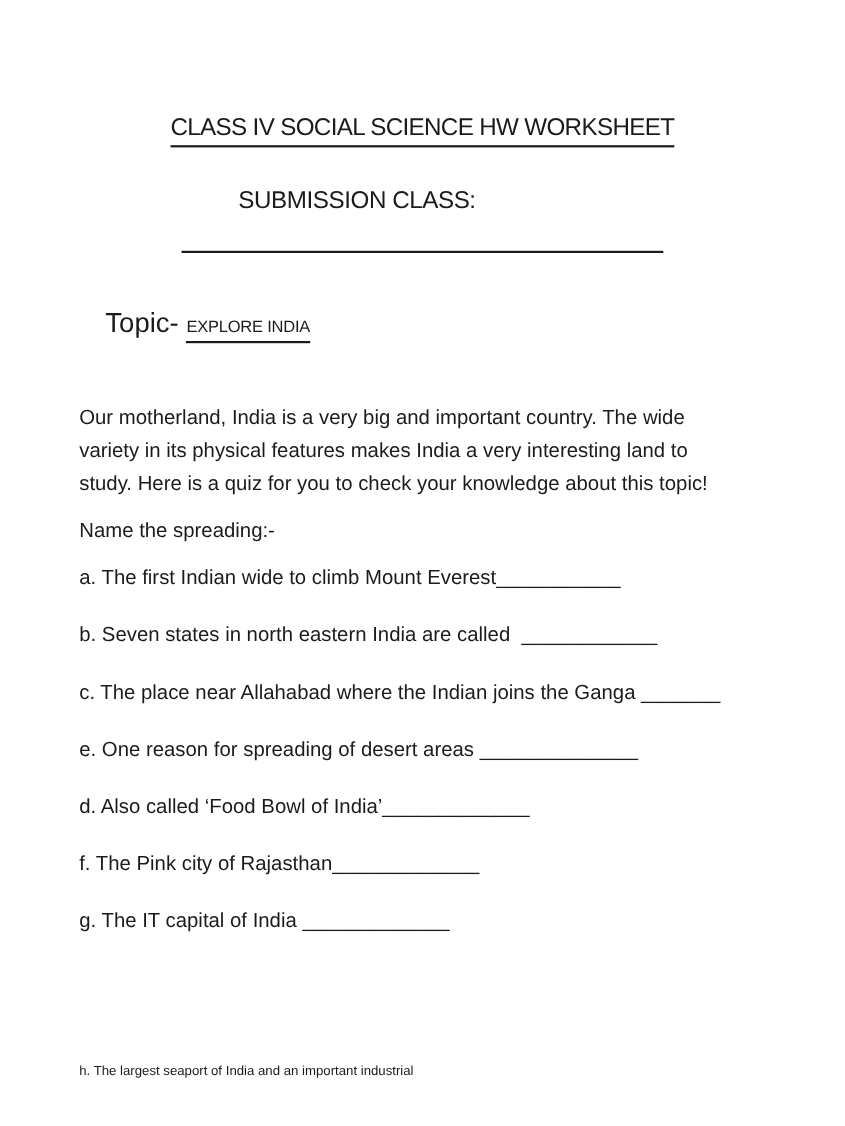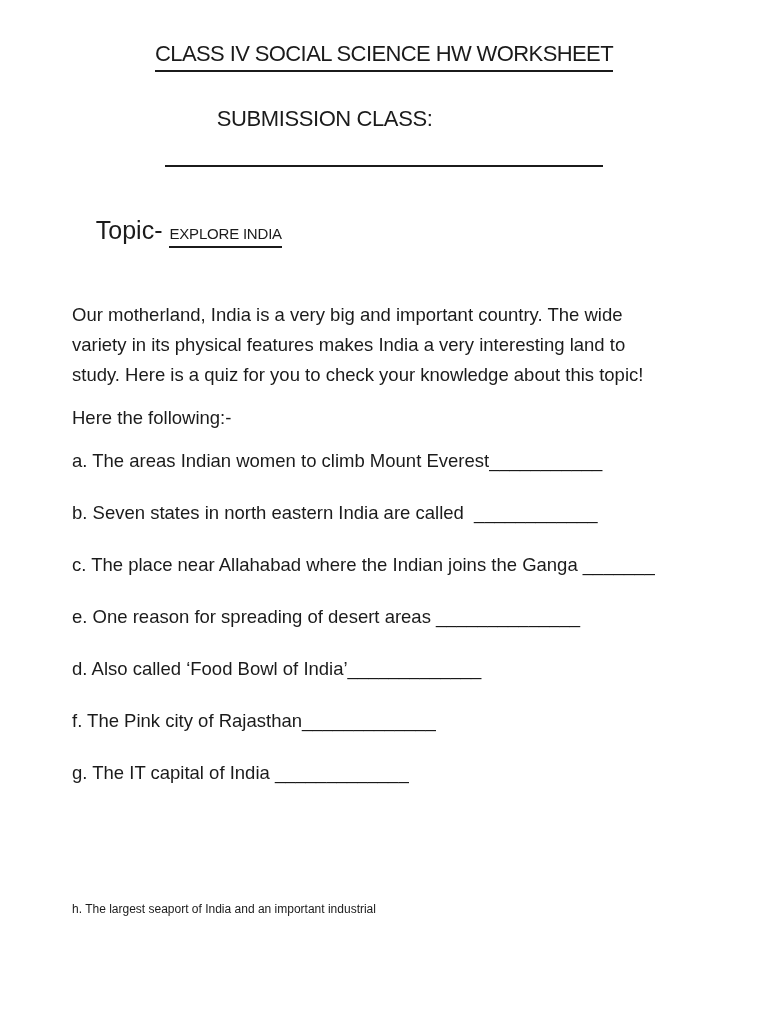--- a/index.html
+++ b/index.html
@@ -8,21 +8,21 @@
     background: #ffffff;
   }
   .page {
     position: relative;
     width: 768px;
     height: 1024px;
     box-sizing: border-box;
     background: #ffffff;
     font-family: "Liberation Sans", sans-serif;
     color: #1b1b1b;
-    padding: 38px 72px 0 72px;
+    padding: 101px 72px 0 72px;
     overflow: hidden;
   }
   
   .header { text-align: center; }
   .title-line { line-height: 35px; white-space: nowrap; }
   .title {
     display: inline-block;
     font-size: 22px;
     letter-spacing: -0.6px;
     line-height: 30px;
@@ -107,24 +107,24 @@
   <div class="topic">
     <span class="topic-label">Topic-</span><span class="topic-value">EXPLORE INDIA</span>
   </div>
 
   <div class="intro">
     <div class="intro-line">Our motherland, India is a very big and important country. The wide</div>
     <div class="intro-line">variety in its physical features makes India a very interesting land to</div>
     <div class="intro-line">study. Here is a quiz for you to check your knowledge about this topic!</div>
   </div>
 
-  <div class="prompt">Here the following:-</div>
+  <div class="prompt">Name the spreading:-</div>
 
   <div class="questions">
-    <div class="q">a. The areas Indian women to climb Mount Everest___________</div>
+    <div class="q">a. The first Indian wide to climb Mount Everest___________</div>
     <div class="q">b. Seven states in north eastern India are called  ____________</div>
     <div class="q">c. The place near Allahabad where the Indian joins the Ganga _______</div>
     <div class="q">e. One reason for spreading of desert areas ______________</div>
     <div class="q">d. Also called ‘Food Bowl of India’_____________</div>
     <div class="q">f. The Pink city of Rajasthan_____________</div>
     <div class="q">g. The IT capital of India _____________</div>
 
     <div class="q">
       <div class="q-line">h. The largest seaport of India and an important industrial</div>
       

